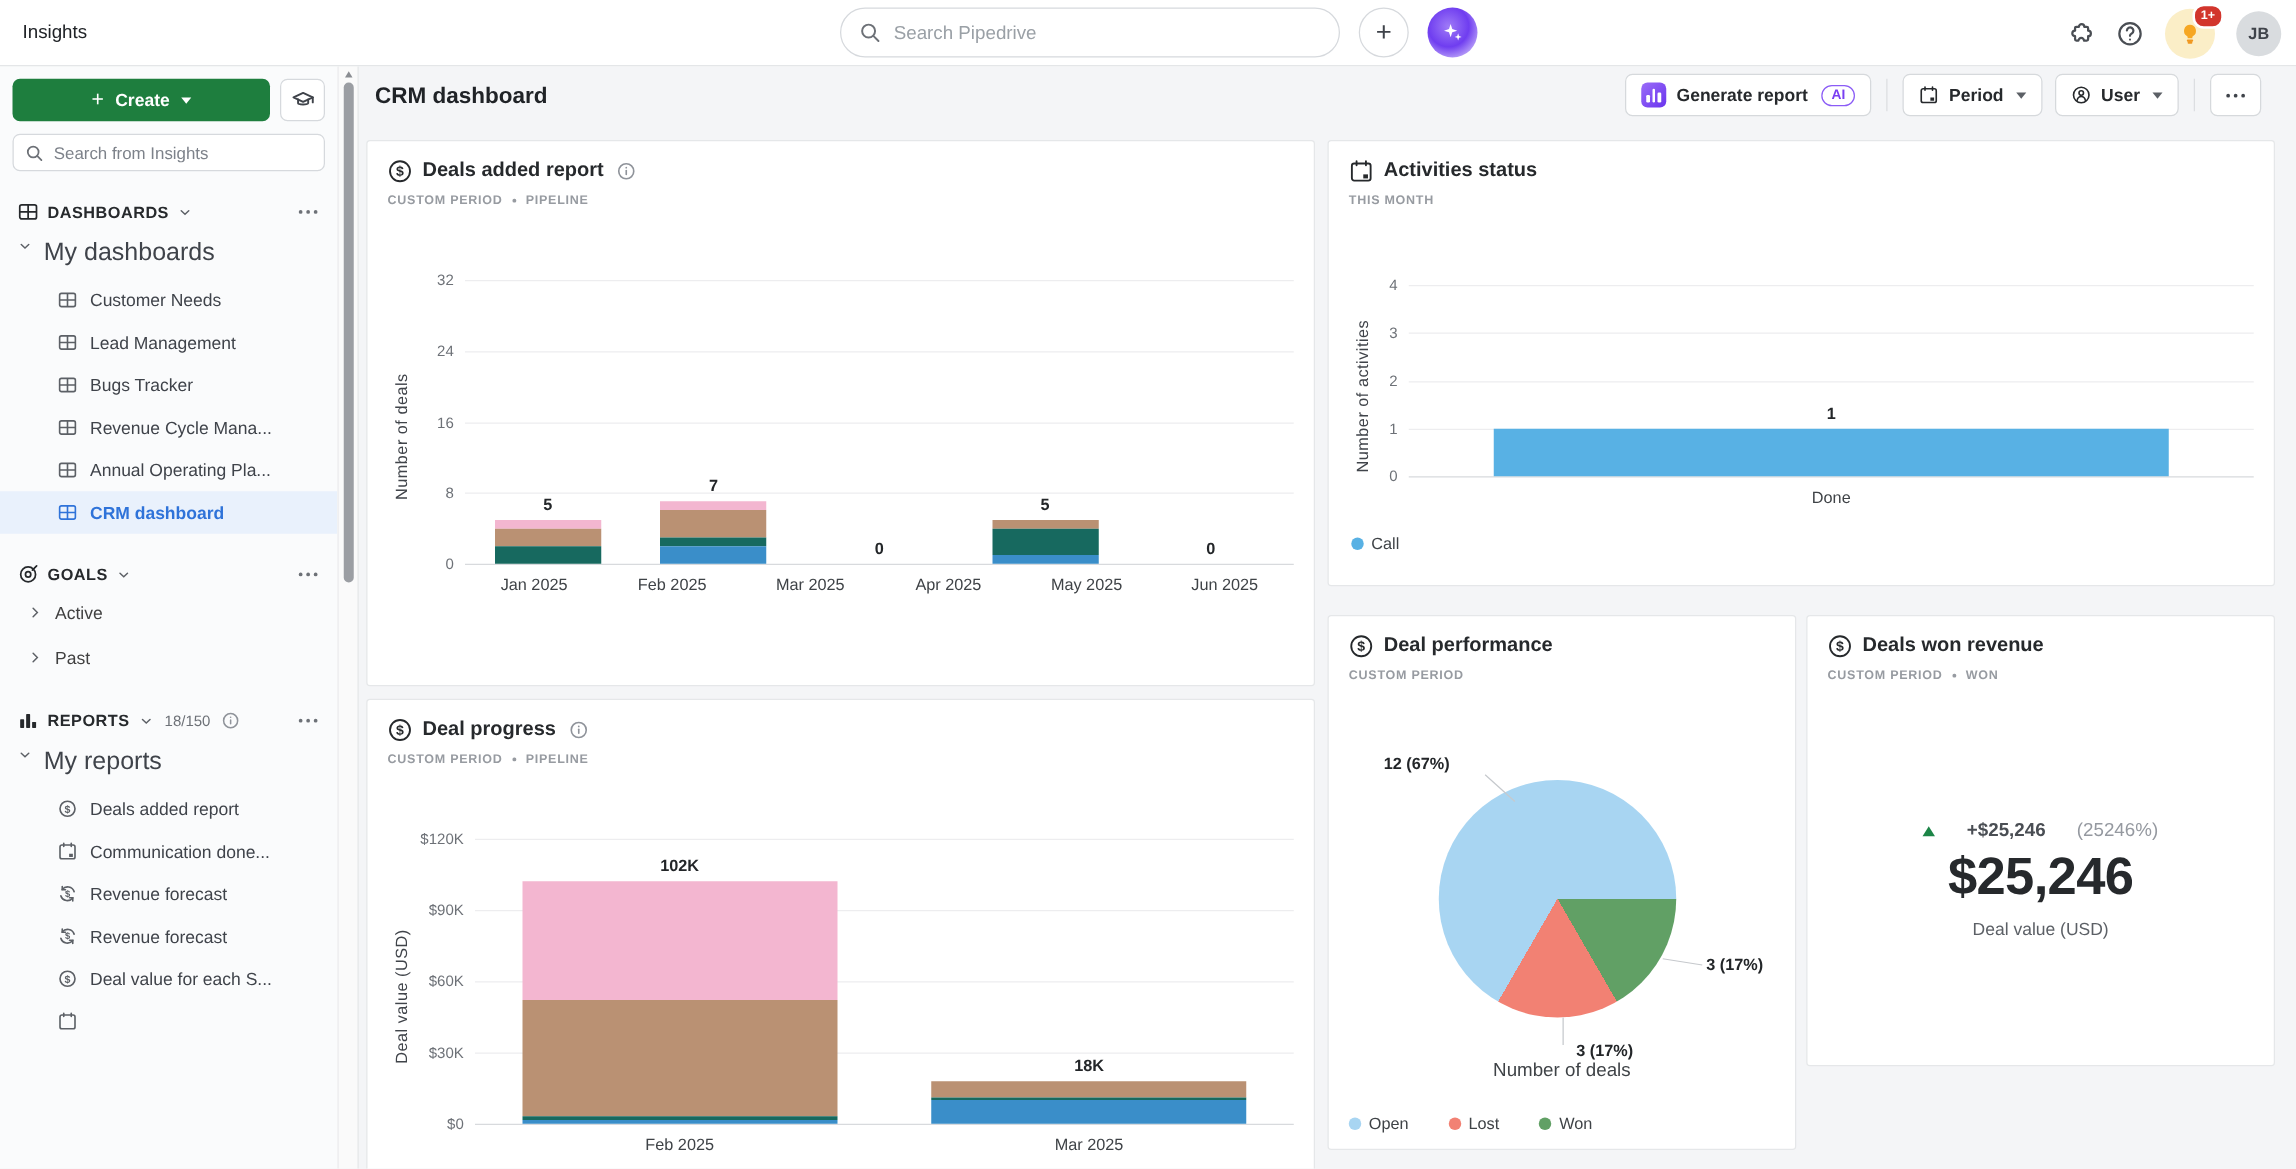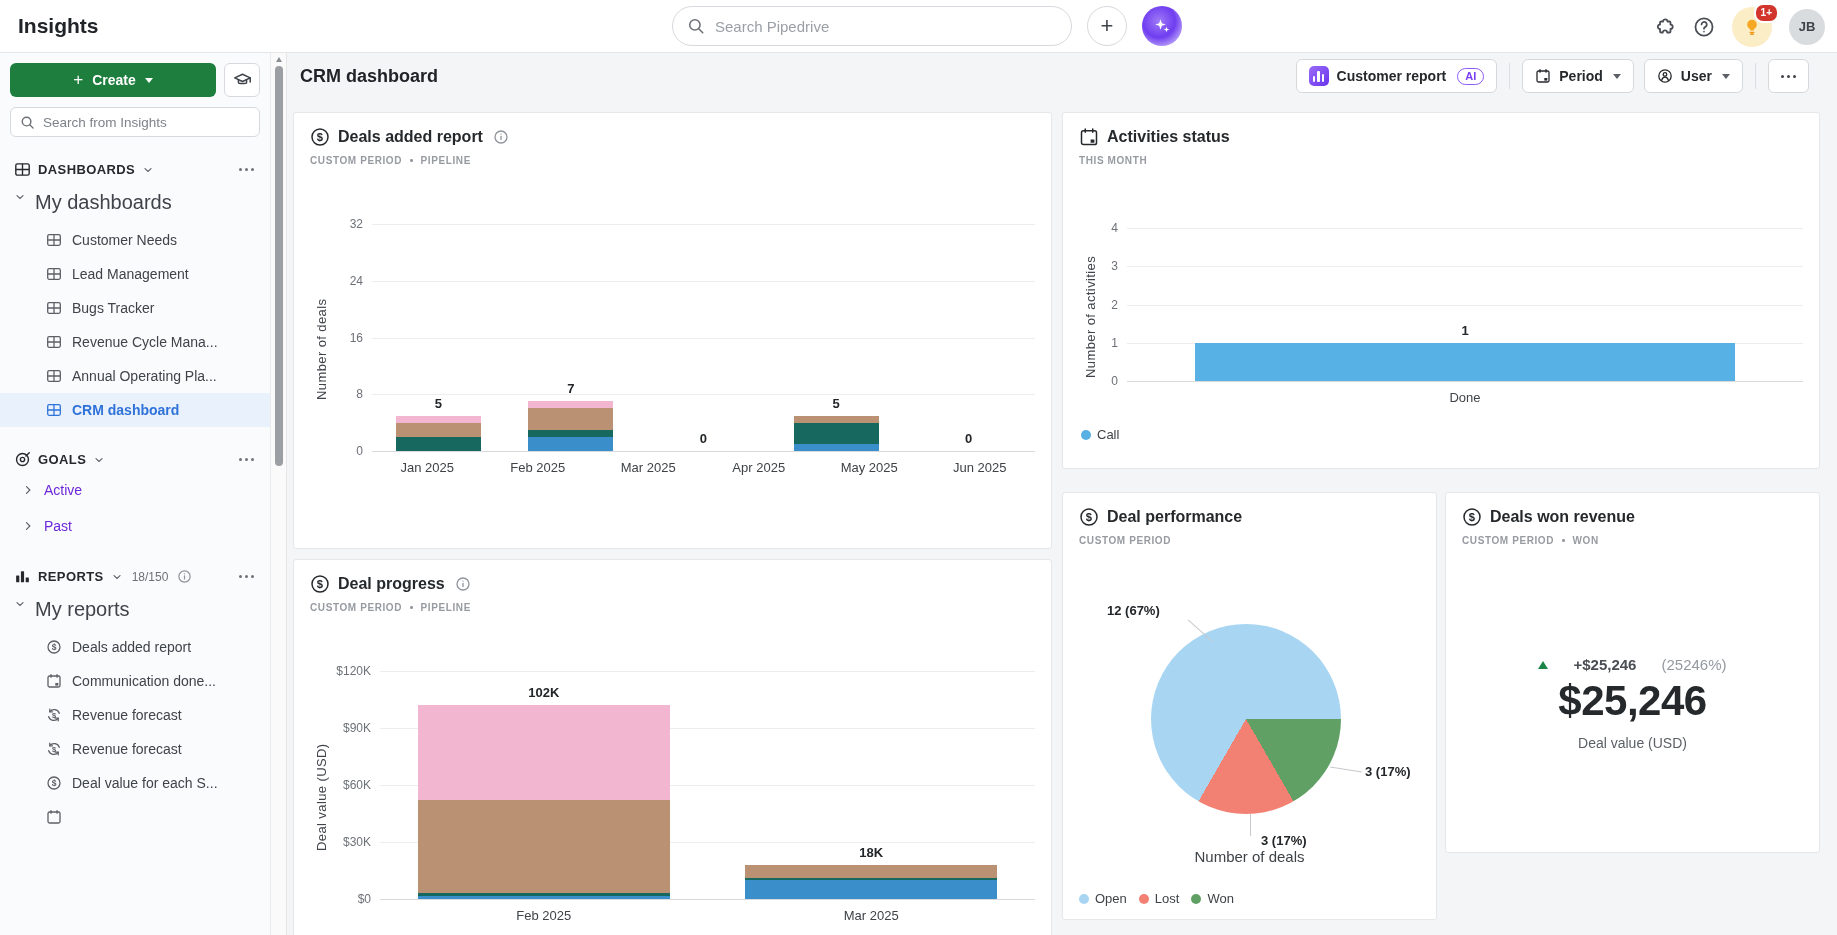--- a/index.html
+++ b/index.html
@@ -2,21 +2,21 @@
 <html><head>
 <meta charset="utf-8">
 <style>
   *{margin:0;padding:0;box-sizing:border-box}
   html,body{width:1837px;height:935px;overflow:hidden}
   body{font-family:"Liberation Sans","DejaVu Sans",sans-serif;background:#f4f5f7;position:relative;color:#26292c}
   svg{display:block}
 
   
   .topbar{position:absolute;top:0;left:0;right:0;height:53px;background:#fff;border-bottom:1px solid #e4e6e8;z-index:9}
-  .app-title{position:absolute;left:18px;top:0;line-height:52px;font-size:21px;font-weight:700;color:#202327}
+  .app-title{position:absolute;left:18px;top:0;line-height:52px;font-size:15px;font-weight:400;color:#202327}
   .tb-center{position:absolute;left:672px;top:6px;display:flex;align-items:flex-start;gap:15px}
   .searchpill{width:400px;height:40px;border:1px solid #d6d9dd;border-radius:20px;background:#fff;display:flex;align-items:center;gap:10px;padding:0 14px}
   .searchpill input{border:0;outline:0;flex:1;font-size:15px;color:#333;background:transparent;font-family:inherit}
   .searchpill input::placeholder{color:#9aa0a6}
   .circle-btn{width:40px;height:40px;border-radius:50%;border:1px solid #d6d9dd;background:#fff;color:#3f434a;display:flex;align-items:center;justify-content:center;font-size:22px;font-weight:400;cursor:pointer}
   .ai-orb{width:40px;height:40px;border-radius:50%;border:0;cursor:pointer;position:relative;background:radial-gradient(circle at 42% 38%,#9f7bf7 0%,#6f3df0 48%,#c9b6fa 85%,#f2ecfe 100%);display:flex;align-items:center;justify-content:center}
   .ai-orb svg{position:absolute}
   .tb-right{position:absolute;right:12px;top:0;height:53px;display:flex;align-items:center;gap:17px}
   .tb-ic{background:none;border:0;color:#4a4e54;cursor:pointer;display:flex;align-items:center;justify-content:center}
   .bulb-wrap{width:40px;height:40px;border-radius:50%;background:#fbeec7;position:relative;display:flex;align-items:center;justify-content:center;cursor:pointer;border:0}
@@ -36,21 +36,21 @@
   .sec-head{display:flex;align-items:center;gap:7px;margin:24px 4px 4px 4px;font-size:13px;font-weight:700;letter-spacing:.4px;color:#26292c;cursor:pointer}
   .sec-head .count{font-size:12px;font-weight:400;letter-spacing:0;color:#6d7177;margin-left:2px}
   .sec-head .spacer{flex:1}
   .dots{display:flex;gap:3px;color:#6d7177;padding:4px 2px;cursor:pointer}
   .dots i{width:3px;height:3px;border-radius:50%;background:currentColor}
   .grp-row{display:flex;align-items:flex-start;gap:9px;padding:9px 4px;font-size:20px;color:#3f434a;cursor:pointer}
   .side-item{display:flex;align-items:center;gap:10px;margin:0 -10px;padding:9px 8px 9px 46px;font-size:14px;color:#3f434a;cursor:pointer}
   .side-item svg{color:#5c6066;flex:none}
   .side-item.active{color:#2f73d9;background:#e9f1fc;font-weight:700}
   .side-item.active svg{color:#2f73d9}
-  .goal-row{display:flex;align-items:center;gap:10px;margin:0 -10px;padding:10px 8px 10px 22px;font-size:14px;color:#6d28d9;cursor:pointer}
+  .goal-row{display:flex;align-items:center;gap:10px;margin:0 -10px;padding:10px 8px 10px 22px;font-size:14px;color:#404040;cursor:pointer}
   .chev{color:#5c6066}
 
   
   .vscroll{position:absolute;left:270px;top:53px;width:17px;bottom:0;background:#fafafa;border-left:1px solid #ececee;border-right:1px solid #e4e6e8}
   .vscroll .arrow{position:absolute;top:4px;left:5px;width:0;height:0;border-left:3.5px solid transparent;border-right:3.5px solid transparent;border-bottom:5px solid #8a8d92}
   .vthumb{position:absolute;left:4px;width:8px;top:13px;height:400px;background:#9b9ea3;border-radius:4px;cursor:pointer}
 
   
   .main{position:absolute;left:287px;top:53px;right:0;bottom:0;overflow:hidden}
   .main-head{height:44px;display:flex;align-items:center;padding:0 28px 0 13px;margin-top:1px}
@@ -104,21 +104,21 @@
   #pie{position:absolute;left:88px;top:131px;width:190px;height:190px;border-radius:50%}
   .co{position:absolute;font-size:13px;font-weight:700;color:#232629;white-space:nowrap}
   .co-open{left:44px;top:110px}
   .co-won{left:302px;top:271px}
   .co-lost{left:198px;top:340px}
   .pie-ln{position:absolute;background:#c6c9cd}
   .ln-open{left:121px;top:137px;width:32px;height:1px;transform:rotate(42deg)}
   .ln-won{left:267px;top:276px;width:32px;height:1px;transform:rotate(9deg)}
   .ln-lost{left:187px;top:321px;width:1px;height:22px}
   .pie-xlab{position:absolute;left:0;right:0;top:355px;text-align:center;font-size:15px;color:#3f4347}
-  .pie-legend{position:absolute;left:16px;top:398px;display:flex;gap:12px;align-items:center}
+  .pie-legend{position:absolute;left:16px;top:398px;display:flex;gap:32px;align-items:center}
 
   
   .kpi{display:flex;flex-direction:column;align-items:center;margin-top:110px}
   .kpi-change{display:flex;align-items:center;gap:25px;font-size:15px;font-weight:600;color:#4a4e54}
   .kpi-change .pct{color:#9599a0;font-weight:400}
   .tri-up{width:0;height:0;border-left:5px solid transparent;border-right:5px solid transparent;border-bottom:8px solid #1c8547}
   .kpi-value{margin-top:4px;font-size:42px;font-weight:800;color:#26292c;letter-spacing:-.5px}
   .kpi-label{margin-top:10px;font-size:14px;color:#5c6066}
 </style>
 </head>
@@ -422,21 +422,21 @@
 
 <main class="main">
   <div class="main-head">
     <div class="main-title">CRM dashboard</div>
     <button class="btn">
       <span class="gen-ic">
           <i style="height:6px"></i>
           <i style="height:11px"></i>
           <i style="height:8px"></i>
         </span>
-      <span>Customer report</span>
+      <span>Generate report</span>
       <span class="ai-pill">AI</span>
     </button>
     <span class="hdr-sep"></span>
     <button class="btn" style="margin-right:10px">
       <span>
           <svg width="16" height="16" viewBox="0 0 16 16" fill="none" stroke="currentColor" stroke-width="1.3" stroke-linecap="round">
             <rect x="2" y="3" width="12" height="11" rx="1.5"></rect>
             <path d="M5 1.6v2.6M11 1.6v2.6"></path>
             <rect x="9.3" y="10" width="3" height="2.6" fill="currentColor" stroke="none"></rect>
           </svg>

